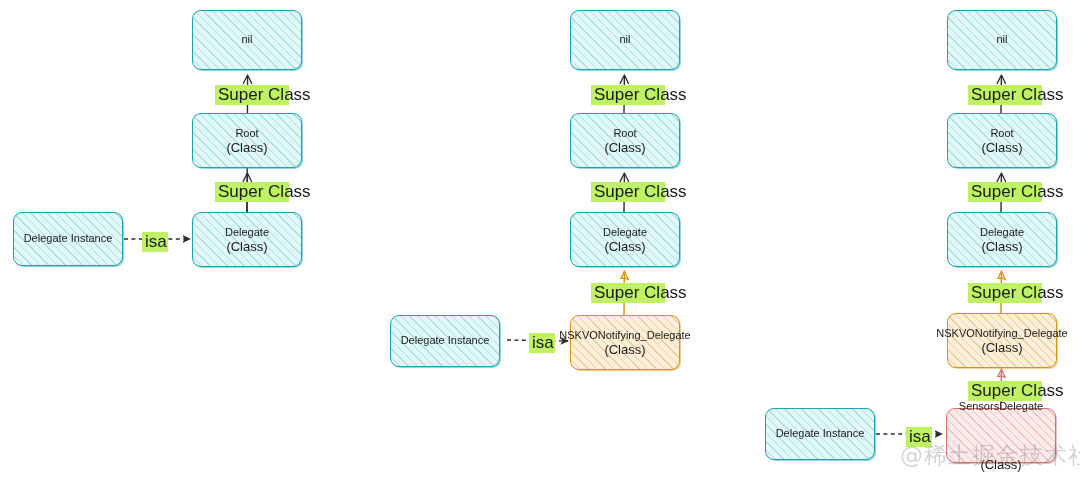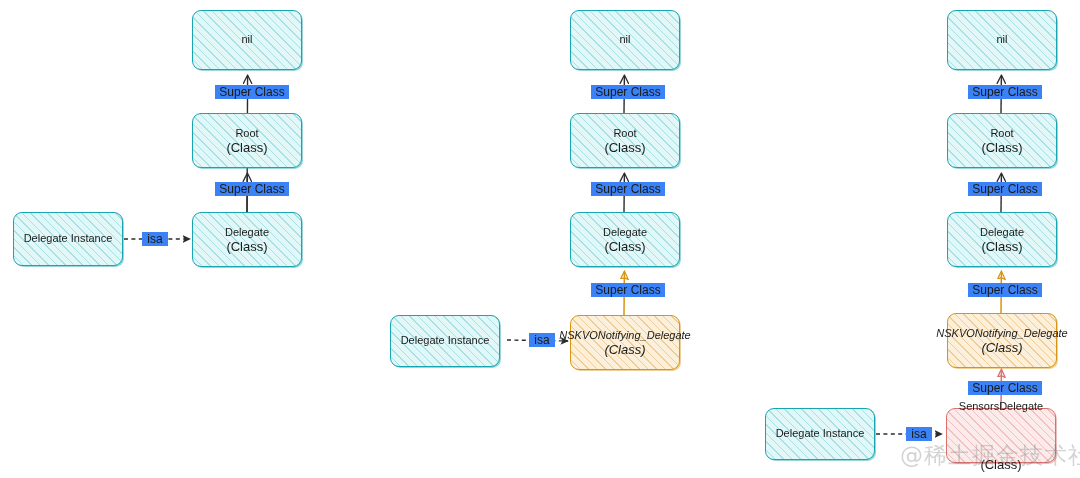--- a/index.html
+++ b/index.html
@@ -57,30 +57,30 @@
     border:1.6px solid #d9716f;
     background-color:#fbeceb;
     background-image:repeating-linear-gradient(
         45deg,
         rgba(226,140,138,.45) 0px,
         rgba(226,140,138,.45) 1px,
         rgba(255,255,255,0) 1px,
         rgba(255,255,255,0) 6px);
     box-shadow:1.5px 1.5px 0 -0.5px rgba(217,113,111,.45);
   }
-  .node.overflow{overflow:visible;font-style:italic;}
+  .node.overflow{overflow:visible;}
 
   .edge-label{
     position:absolute;
-    font-size:12px;
+    font-size:17px;
     color:#1a1a1a;
-    background:#3b82f6;
+    background:#bef264;
     padding:0 3px;
     white-space:nowrap;
-    text-align:center;
+    text-align:left;
   }
 
   .watermark{
     position:absolute;
     font-size:23px;
     color:rgba(120,120,120,.33);
     letter-spacing:1px;
     white-space:nowrap;
     font-family:"DejaVu Sans", sans-serif;
   }

